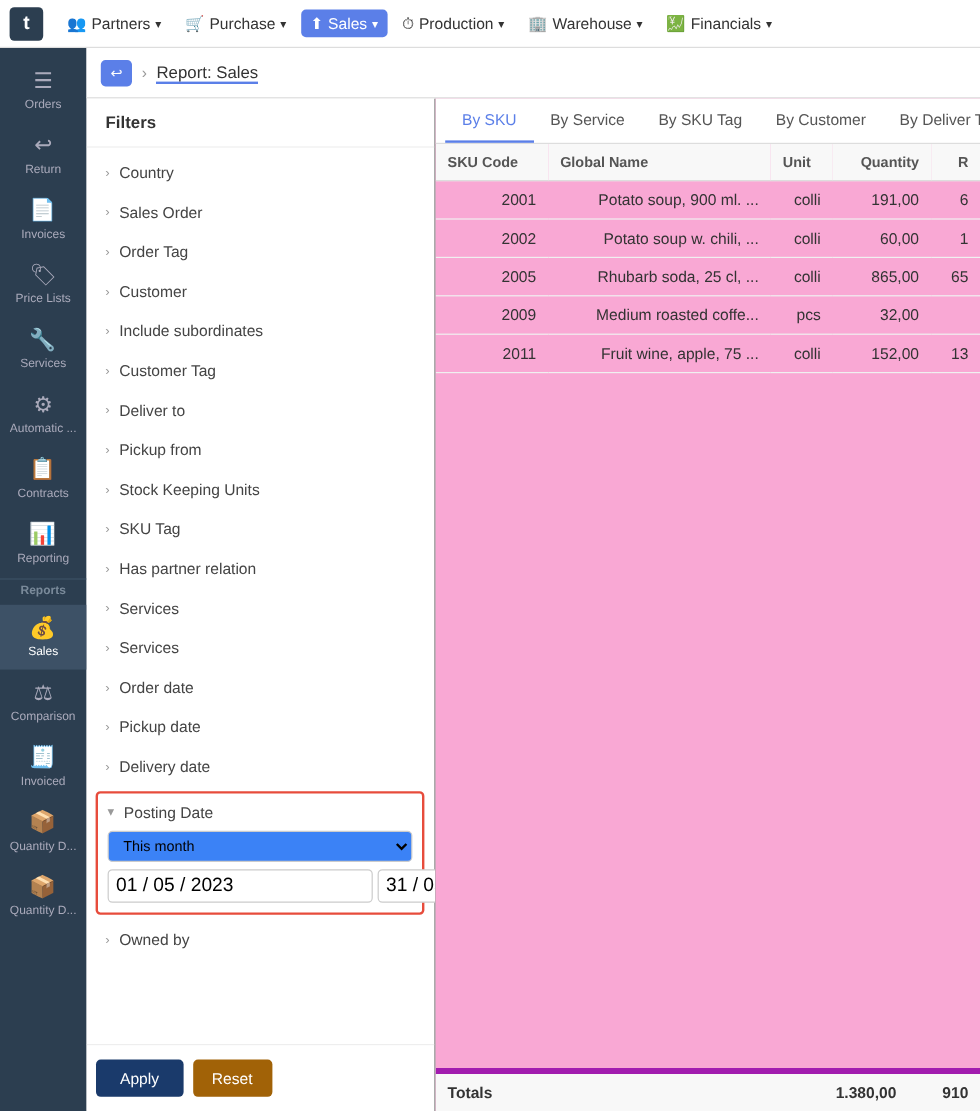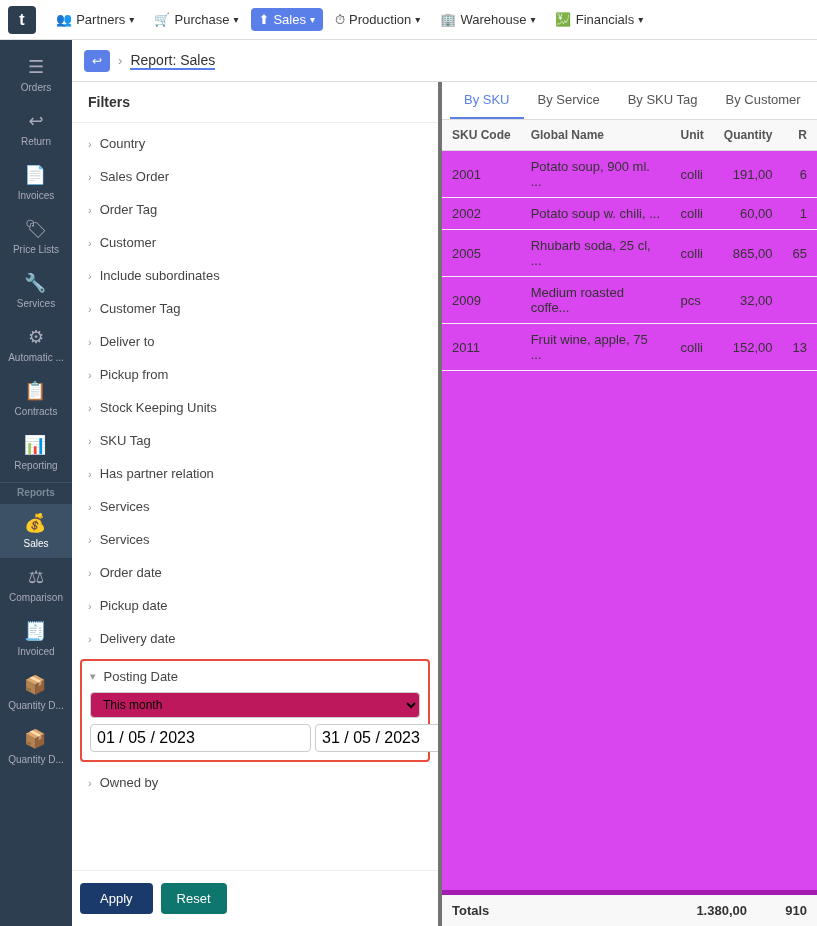--- a/index.html
+++ b/index.html
@@ -101,23 +101,23 @@
 
     
     .body-area {
       display: flex;
       flex: 1;
       overflow: hidden;
     }
 
     
     .filters-panel {
-      width: 370px;
+      width: 291px;
       background: #fff;
-      border-right: 4px solid #737373;
+      border-right: 1px solid #737373;
       display: flex;
       flex-direction: column;
       overflow: hidden;
       flex-shrink: 0;
     }
     .filters-header {
       padding: 12px 16px;
       font-size: 14px;
       font-weight: 600;
       color: #333;
@@ -157,21 +157,21 @@
       margin-bottom: 8px;
     }
     .posting-date-header .chevron-down { font-size: 11px; color: #999; }
     .date-select {
       width: 100%;
       padding: 4px 8px;
       border: 1px solid #ccc;
       border-radius: 4px;
       font-size: 12px;
       margin-bottom: 6px;
-      background: #be185d;
+      background: #3b82f6;
     }
     .date-inputs {
       display: flex;
       gap: 4px;
       align-items: center;
     }
     .date-input {
       flex: 1;
       padding: 4px 6px;
       border: 1px solid #ccc;
@@ -190,36 +190,36 @@
       background: #1a3a6b;
       color: #fff;
       border: none;
       border-radius: 4px;
       padding: 8px 20px;
       cursor: pointer;
       font-size: 13px;
       font-weight: 500;
     }
     .btn-reset {
-      background: #0f766e;
+      background: #a16207;
       color: #fff;
       border: none;
       border-radius: 4px;
       padding: 8px 16px;
       cursor: pointer;
       font-size: 13px;
     }
 
     
     .table-area {
       flex: 1;
       display: flex;
       flex-direction: column;
       overflow: hidden;
-      background: #d946ef;
+      background: #f9a8d4;
     }
 
     
     .report-tabs {
       display: flex;
       border-bottom: 1px solid #ddd;
       background: #fff;
       padding: 0 8px;
     }
     .report-tab {
@@ -254,20 +254,21 @@
       color: #555;
       font-weight: 600;
       white-space: nowrap;
     }
     thead th.align-right { text-align: right; }
     tbody td {
       padding: 8px 10px;
       border-bottom: 1px solid #f0f0f0;
       font-size: 13px;
       color: #333;
+      text-align: right;
     }
     tbody td.align-right { text-align: right; }
 
     .totals-bar {
       display: flex;
       align-items: center;
       padding: 8px 10px;
       background: #f8f8f8;
       border-top: 5px solid #a21caf;
       font-size: 13px;

